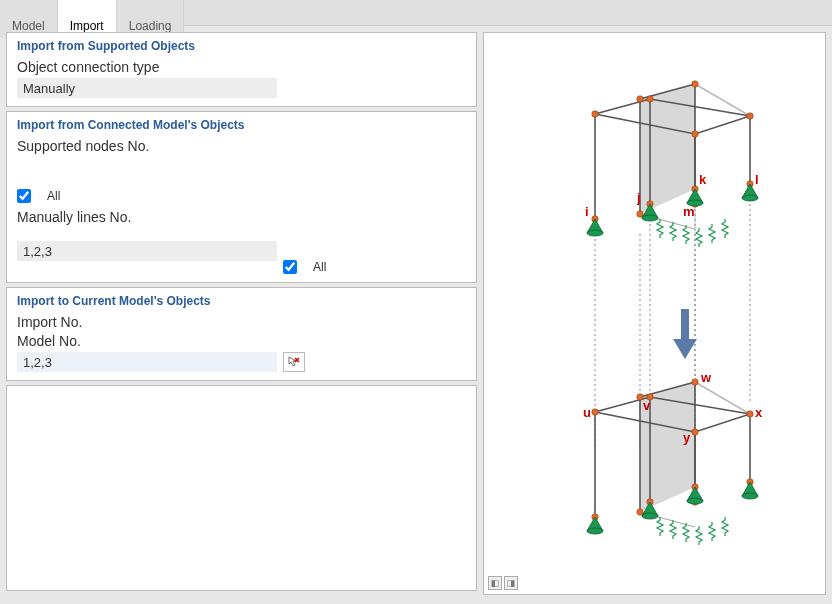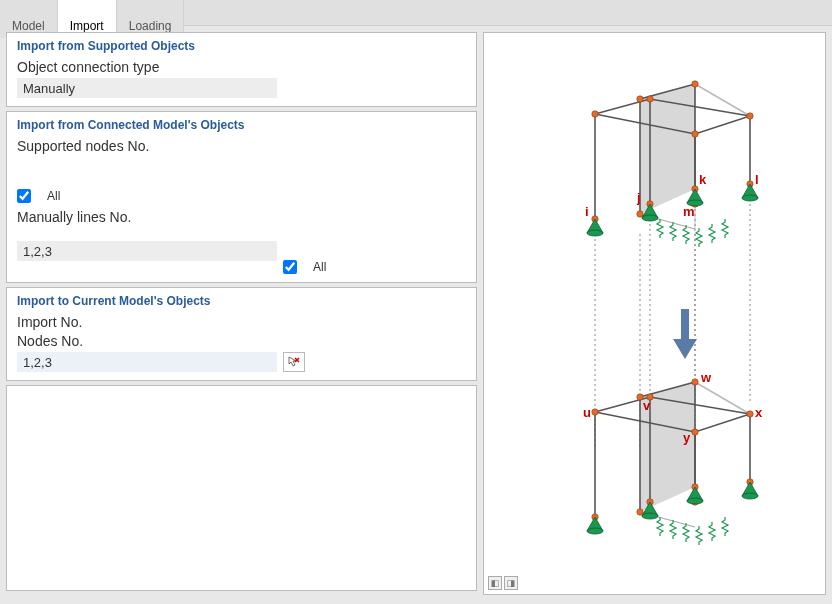--- a/index.html
+++ b/index.html
@@ -159,21 +159,21 @@
           <span>All</span>
         </label>
       </div>
     </div>
 
     <div class="group">
       <div class="group-title">Import to Current Model's Objects</div>
 
       <span class="field-label">Import No.</span>
 
-      <span class="field-label">Nodes No.</span>
+      <span class="field-label">Model No.</span>
       <div class="row" style="margin-bottom:0">
         <input class="input-text light w260" value="1,2,3" style="">
         <div class="btn-icon">
           <svg width="12" height="12" viewBox="0 0 12 12">
             <path d="M1 1 L1 8 L3 6 L5 10 L7 9 L5 5 L8 5 Z" fill="#fff" stroke="#333" stroke-width="0.7"></path>
             <path d="M7 2 L11 6 M11 2 L7 6" stroke="#cc0000" stroke-width="1.5"></path>
           </svg>
         </div>
       </div>
     </div>

